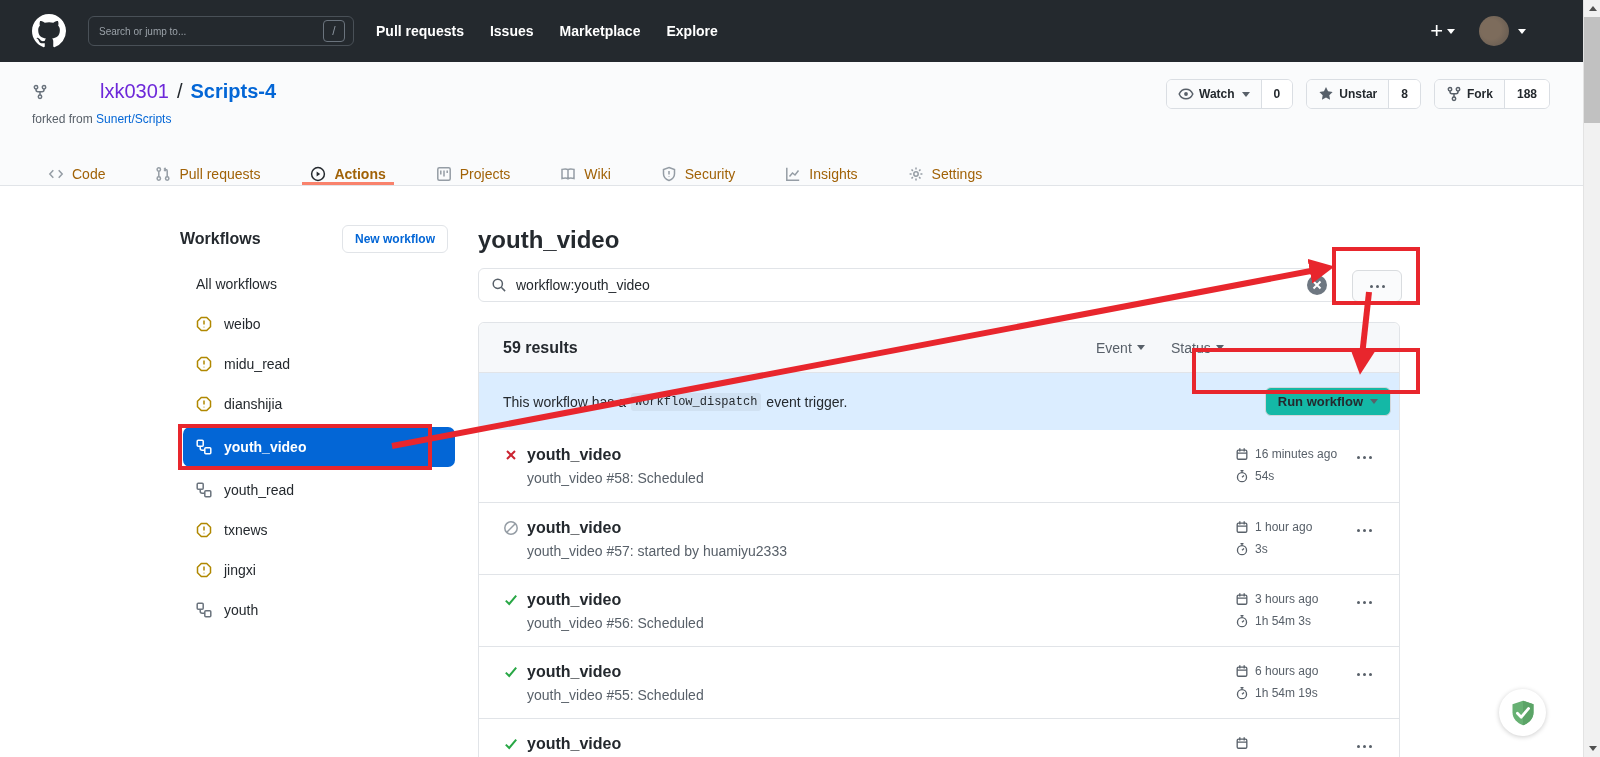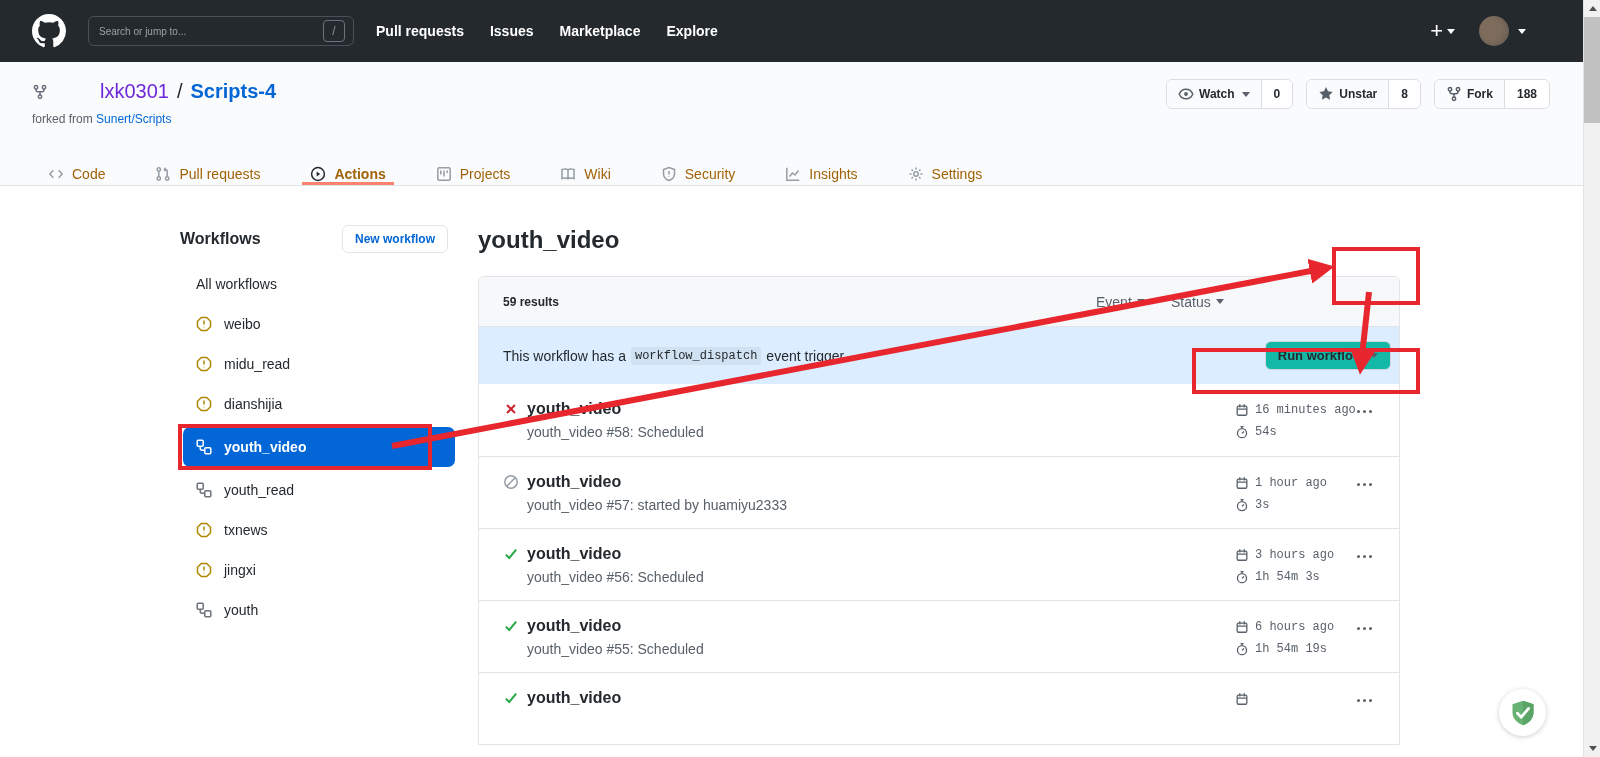--- a/index.html
+++ b/index.html
@@ -66,39 +66,39 @@
   .wf-search{position:absolute;left:0;top:0;width:858px;height:34px;border:1px solid #e1e4e8;border-radius:6px;box-sizing:border-box;display:flex;align-items:center;gap:9px;padding-left:12px;background:#fff;}
   .wf-search .oicon{width:16px;height:16px;color:#586069;}
   .wf-search .sval{font-size:14px;color:#24292e;}
   .clear-btn{position:absolute;left:829px;top:7px;width:20px;height:20px;border-radius:50%;background:#6e7781;display:flex;align-items:center;justify-content:center;cursor:pointer;}
   .clear-btn svg{width:10px;height:10px;stroke:#fff;stroke-width:2;}
   .kebab-btn{position:absolute;left:874px;top:2px;width:48px;height:30px;border:1px solid #d9dcdf;border-radius:6px;background:#fafbfc;display:flex;align-items:center;justify-content:center;gap:3px;cursor:pointer;}
   .kebab-btn i{width:3px;height:3px;border-radius:50%;background:#586069;}
 
   .results-box{margin-top:20px;border:1px solid #e1e4e8;border-radius:6px 6px 0 0;width:922px;box-sizing:border-box;}
   .results-header{position:relative;height:50px;background:#f6f8fa;border-bottom:1px solid #e1e4e8;border-radius:6px 6px 0 0;display:flex;align-items:center;padding:0 24px;box-sizing:border-box;}
-  .results-count{font-size:12px;font-weight:700;color:#24292e;}
+  .results-count{font-size:16px;font-weight:700;color:#24292e;}
   .filter{position:absolute;font-size:14px;color:#586069;display:flex;align-items:center;gap:5px;cursor:pointer;}
   .filter .caret-down{color:#586069;}
   .filter-event{left:617px;}
   .filter-status{left:692px;}
 
   .banner{position:relative;height:57px;background:#dbedff;display:flex;align-items:center;padding:0 24px;box-sizing:border-box;font-size:14px;color:#24292e;gap:5px;}
   .banner code{font-family:"Liberation Mono",monospace;font-size:12px;background:rgba(27,31,35,0.06);padding:2px 4px;border-radius:3px;}
   .run-workflow-btn{position:absolute;right:8px;top:14px;height:29px;padding:0 12px;border:1px solid #d2d6da;border-radius:6px;background:#14b8a6;font-size:13px;font-weight:700;color:#24292e;display:flex;align-items:center;gap:7px;font-family:inherit;cursor:pointer;}
   .run-workflow-btn .caret-down{color:#586069;}
 
   .run-row{position:relative;height:72px;box-sizing:border-box;padding:16px 24px 0 24px;background:#fff;}
   .run-row + .run-row{border-top:1px solid #e1e4e8;}
   .row-title{display:flex;align-items:center;gap:8px;}
   .row-title .sicon{width:16px;height:16px;flex:0 0 16px;}
   .row-title .rtitle{font-size:16px;font-weight:700;color:#24292e;cursor:pointer;}
   .row-sub{margin:6px 0 0 24px;font-size:14px;color:#586069;}
   .row-meta{position:absolute;left:756px;top:17px;font-size:12px;color:#586069;}
-  .meta-line{display:flex;align-items:flex-end;gap:6px;height:16px;font-family:Liberation Mono, monospace;}
+  .meta-line{display:flex;align-items:flex-start;gap:6px;height:16px;}
   .meta-line + .meta-line{margin-top:6px;}
   .meta-line .micon{width:14px;height:14px;color:#586069;}
   .row-kebab{position:absolute;left:878px;top:26px;display:flex;gap:3px;cursor:pointer;}
   .row-kebab i{width:3px;height:3px;border-radius:50%;background:#586069;}
   .icon-fail{color:#cb2431;}
   .icon-cancel{color:#959da5;}
   .icon-ok{color:#28a745;}
 
   
   .dropdown-menu{position:absolute;left:1218px;top:303px;width:182px;background:#fff;border:1px solid #e1e4e8;border-radius:6px;box-shadow:0 8px 24px rgba(149,157,165,0.25);z-index:50;box-sizing:border-box;}
@@ -366,20 +366,41 @@
               <path d="M4.2 7.2v2.1c0 1.1.9 2 2 2h2.6"></path>
             </svg></span>
         <span>youth</span>
       </div>
     </div>
   </div>
 
   <div class="main">
     <h1>youth_video</h1>
 
+    <div class="search-row">
+      <div class="wf-search">
+        <span class="oicon">
+            <svg viewBox="0 0 16 16" fill="none" stroke="currentColor" stroke-width="1.5">
+              <circle cx="6.8" cy="6.8" r="4.6"></circle>
+              <path d="M10.3 10.3l3.8 3.8"></path>
+            </svg>
+          </span>
+        <span class="sval">workflow:youth_video</span>
+      </div>
+      <span class="clear-btn">
+        <svg viewBox="0 0 10 10">
+            <path d="M1.5 1.5l7 7M8.5 1.5l-7 7"></path>
+          </svg>
+      </span>
+      <span class="kebab-btn">
+          <i></i>
+          <i></i>
+          <i></i>
+        </span>
+    </div>
 
     <div class="results-box">
       <div class="results-header">
         <span class="results-count">59 results</span>
         <span class="filter filter-event">
           <span>Event</span>
           <span class="caret-down"></span>
         </span>
         <span class="filter filter-status">
           <span>Status</span>

